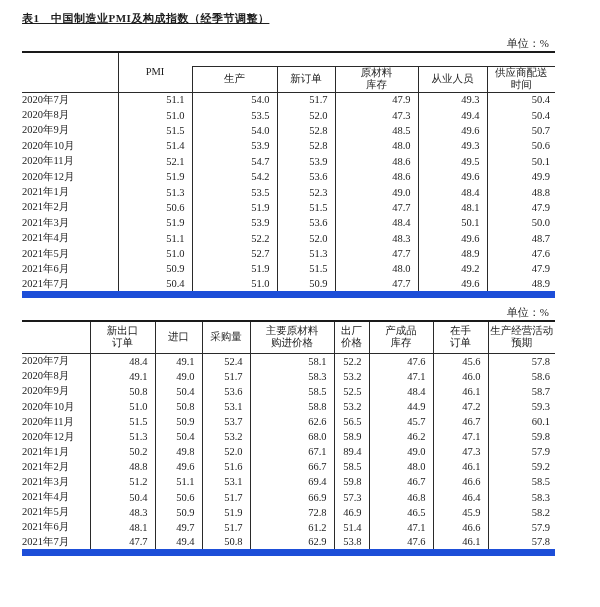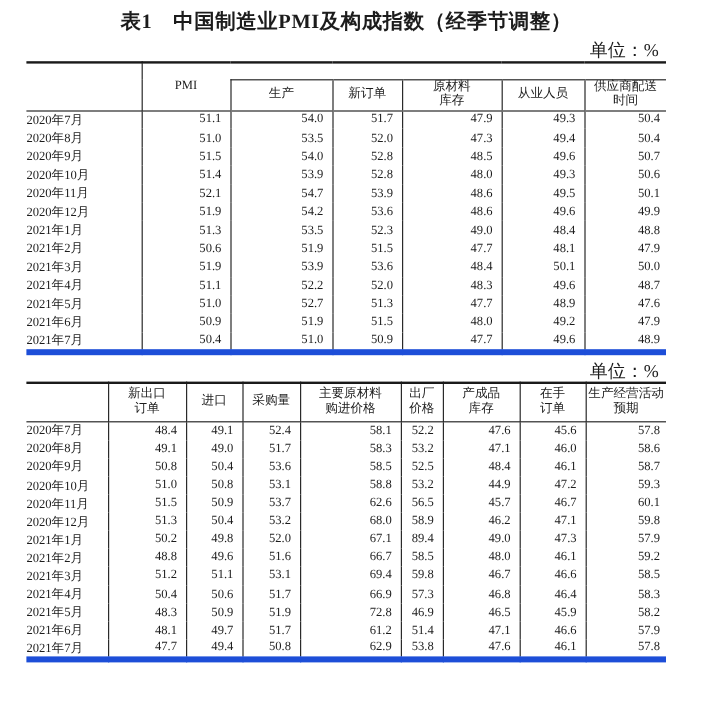--- a/index.html
+++ b/index.html
@@ -3,34 +3,34 @@
 <meta charset="utf-8">
 <style>
   html,body{margin:0;padding:0;background:#ffffff;}
   body{
     width:600px;height:607px;overflow:hidden;
     font-family:"Liberation Serif","DejaVu Serif",serif;
     color:#1c1c1c;
   }
   .page{padding-left:22px;width:533px;}
   .tbl-title{
-    width:533px;text-align:center;font-weight:bold;
-    font-size:17px;line-height:16px;letter-spacing:0.5px;
+    width:533px;text-align:left;font-weight:bold;
+    font-size:11px;line-height:16px;letter-spacing:0.5px;text-decoration:underline;
   }
   #title1{margin-top:10px;}
   #title2{margin-top:27px;}
   .unit-row{
     width:527px;padding-right:6px;text-align:right;
-    font-size:15px;line-height:12px;
+    font-size:11px;line-height:12px;
   }
   #unit1{margin-top:11px;}
   #unit2{margin-top:8px;}
   table{
     border-collapse:collapse;table-layout:fixed;width:533px;margin-top:2px;
-    border-top:2px solid #1a1a1a;border-bottom:5px solid #1d4ed8;
+    border-top:2px solid #1a1a1a;border-bottom:7px solid #1d4ed8;
   }
   th{
     font-weight:normal;font-size:10.5px;line-height:12.5px;
     text-align:center;vertical-align:middle;white-space:pre-line;padding:0;
   }
   td{
     font-size:10.5px;padding:0;vertical-align:middle;
   }
   
   .t1 tr.h1{height:14px;}

